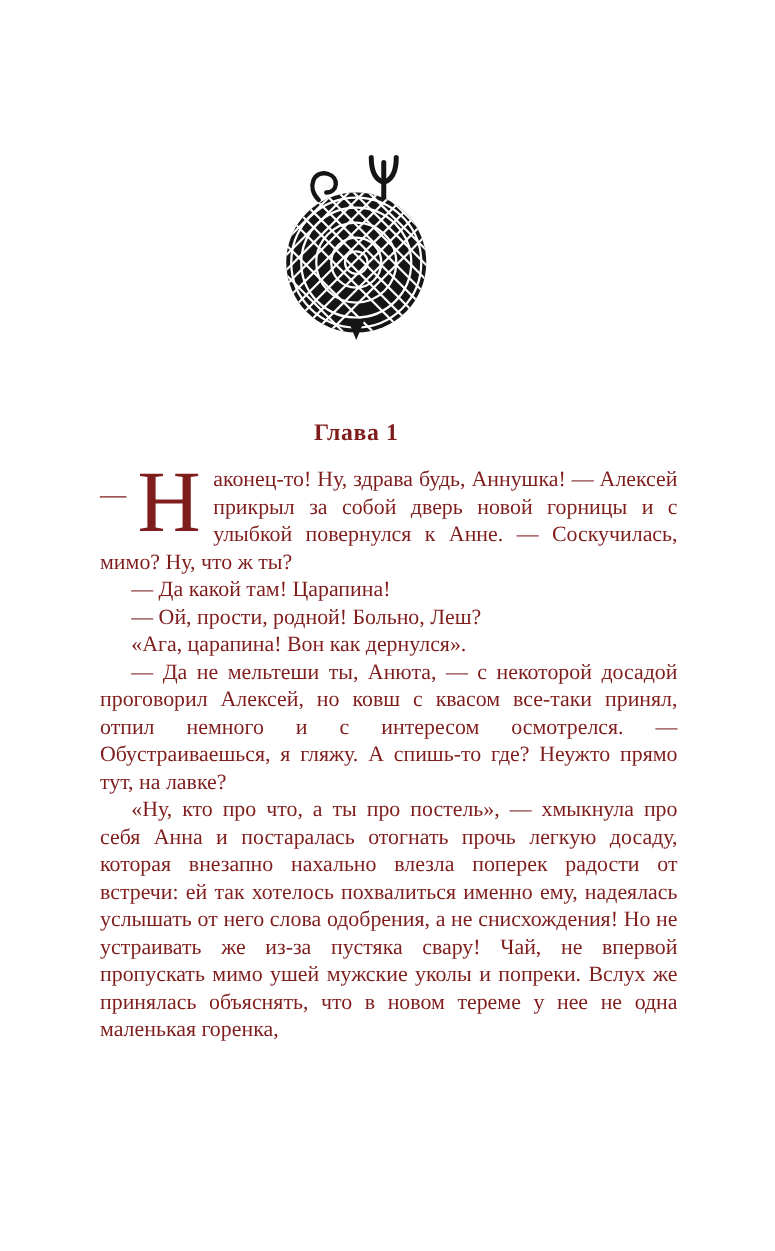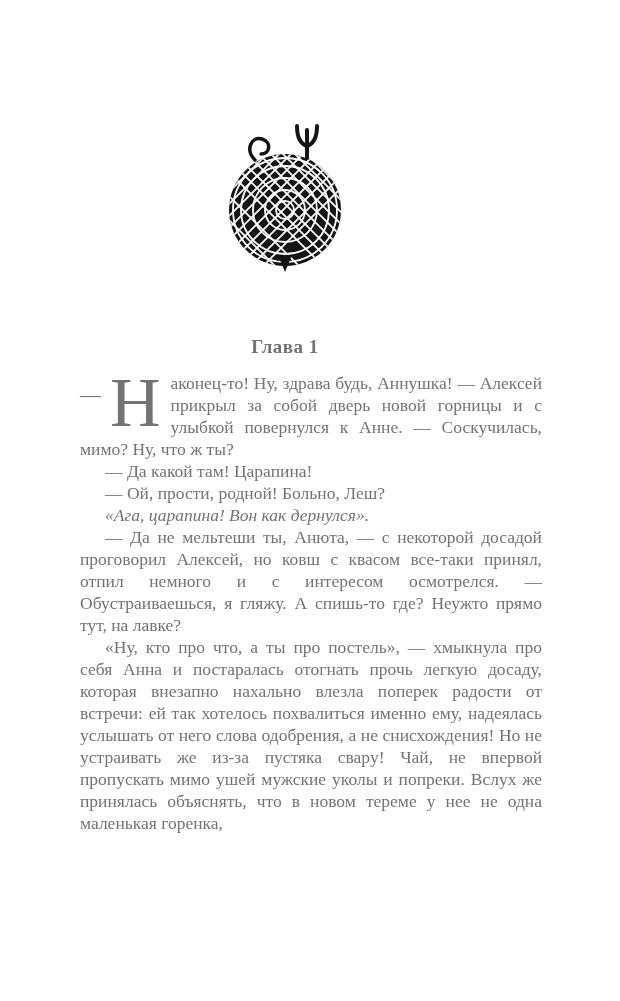--- a/index.html
+++ b/index.html
@@ -7,21 +7,21 @@
     padding: 0;
     background: #ffffff;
   }
   .book-page {
     position: relative;
     width: 570px;
     height: 1001px;
     background: #ffffff;
     overflow: hidden;
     font-family: "Liberation Serif", serif;
-    color: #737373;
+    color: #7f1d1d;
   }
   .ornament {
     position: absolute;
     top: 124px;
     left: 50%;
     transform: translateX(-50%);
     width: 120px;
     height: 148px;
   }
   .chapter-title {
@@ -60,21 +60,20 @@
     font-size: 21px;
   }
   .dropcap {
     float: left;
     font-size: 70px;
     line-height: 56px;
     margin: 3px 10px 0 30px;
     font-weight: 400;
   }
   .italic {
-    font-style: italic;
   }
 </style>
 </head>
 <body>
 
 <div class="book-page">
 
   <div class="ornament">
     <svg width="120" height="148" viewBox="0 0 120 148" xmlns="http://www.w3.org/2000/svg">
       <defs>

